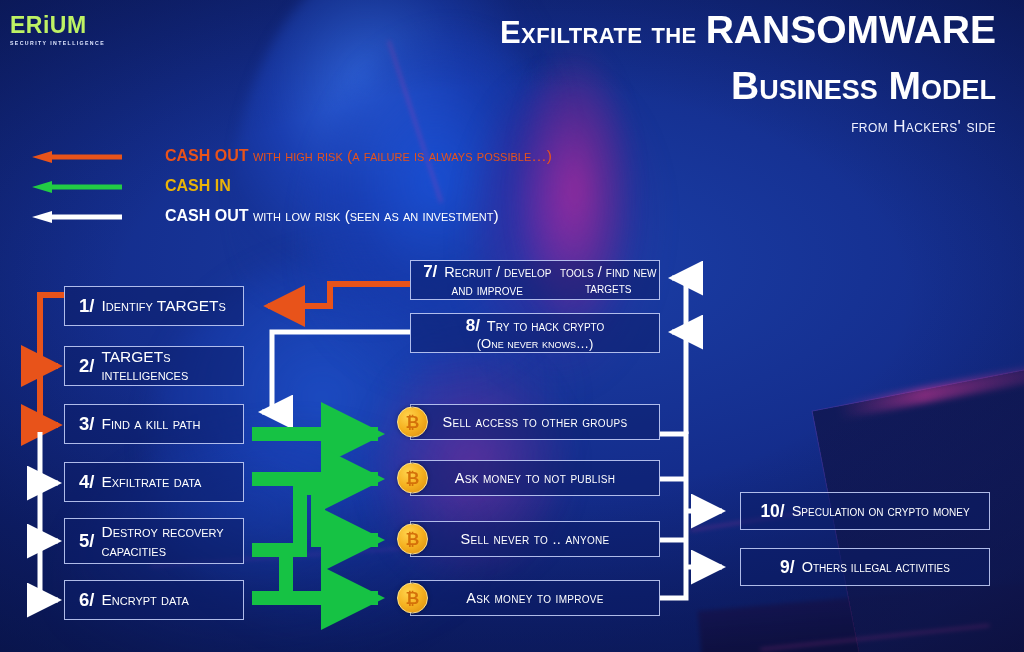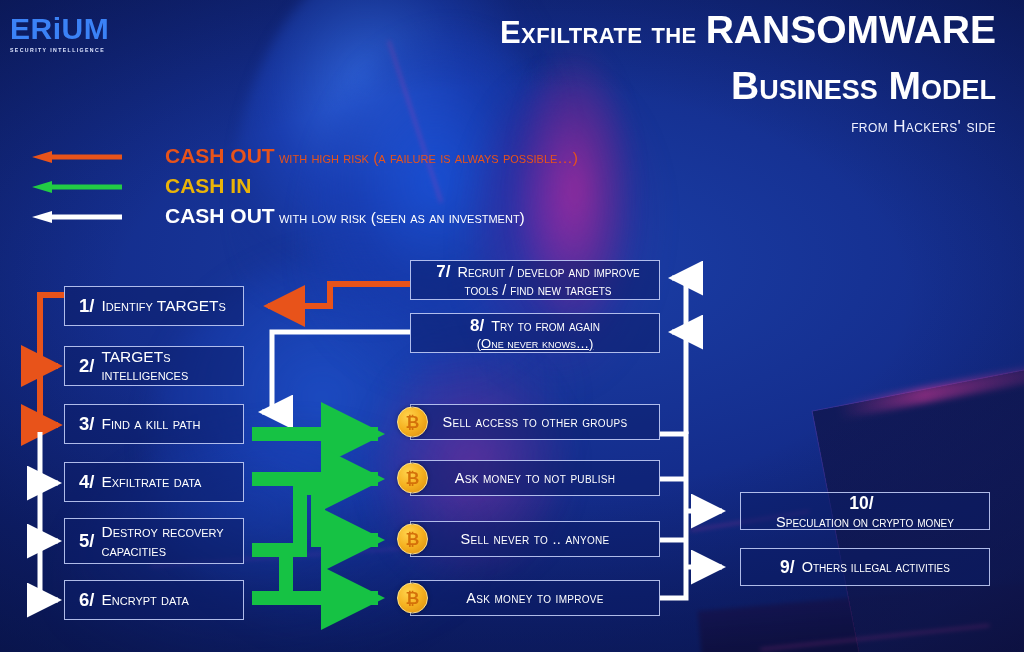--- a/index.html
+++ b/index.html
@@ -94,21 +94,21 @@
   }
   .streak{position:absolute;background:rgba(225,60,165,.35);filter:blur(2px);}
   .streak.s1{left:690px;top:520px;width:120px;height:2px;transform:rotate(-9deg);}
   .streak.s2{left:150px;top:556px;width:260px;height:2px;transform:rotate(-4deg);background:rgba(160,60,200,.28);}
   .streak.s3{left:760px;top:636px;width:230px;height:3px;transform:rotate(-6deg);}
   .streak.s4{left:330px;top:120px;width:170px;height:3px;transform:rotate(72deg);background:rgba(200,55,170,.30);}
 
   
   .logo{position:absolute;left:10px;top:14px;width:92px;}
   .logo-main{
-    color:#3b82f6;font-weight:bold;font-size:30px;letter-spacing:.5px;line-height:1;
+    color:#bef264;font-weight:bold;font-size:23px;letter-spacing:.5px;line-height:1;
     font-family:"Liberation Sans", sans-serif;
   }
   .logo-sub{
     color:#dfe6ff;font-size:5.2px;letter-spacing:1.4px;margin-top:3px;
     font-weight:bold;white-space:nowrap;
   }
 
   .title-block{position:absolute;right:28px;top:10px;text-align:right;width:660px;}
   .title-l1{
     color:#fff;line-height:1.03;white-space:nowrap;
@@ -124,21 +124,21 @@
     letter-spacing:.4px;white-space:nowrap;
   }
 
   
   .legend{position:absolute;left:30px;top:142px;width:640px;}
   .legend-row{position:relative;height:30px;}
   .legend-text{
     position:absolute;left:135px;top:0;white-space:nowrap;
     font-size:15.5px;font-variant:small-caps;line-height:28px;
   }
-  .legend-text b{font-size:21px;font-weight:bold;}
+  .legend-text b{font-size:16px;font-weight:bold;}
   .lg-orange{color:#e8531a;}
   .lg-green{color:#eab308;}
   .lg-white{color:#ffffff;}
   .legend-arrow{position:absolute;left:0;top:9px;width:92px;height:12px;}
 
   
   .box{
     position:absolute;box-sizing:border-box;
     border:1px solid rgba(205,215,255,.85);
     background:rgba(12,28,104,.52);
@@ -147,21 +147,21 @@
   }
   .box .num{font-weight:bold;margin-right:7px;font-variant:normal;}
   .box-left{padding-left:14px;font-size:15.5px;}
   .box-left .num{font-size:18.5px;}
   .box-mid{justify-content:center;text-align:center;font-size:14.5px;}
   .box-mid .num{font-size:17px;}
   .box-btc{justify-content:center;text-align:center;font-size:14.5px;letter-spacing:.3px;}
   .box-right{justify-content:center;text-align:center;font-size:14.5px;}
   .box-right .num{font-size:17.5px;}
   .two-line{display:block;line-height:1.25;}
-  .sub-line{display:block;font-size:13px;text-decoration:underline;}
+  .sub-line{display:block;font-size:13px;}
 
   .coin{
     position:absolute;left:-14px;top:50%;transform:translateY(-50%);
     width:29px;height:29px;border-radius:50%;
     background:radial-gradient(circle at 35% 30%, #ffd34d 0%, #f6b221 48%, #d98a0c 100%);
     border:1.5px solid #ffe185;
     display:flex;align-items:center;justify-content:center;
     color:#d4700a;font-weight:bold;font-size:17px;line-height:1;
     box-shadow:0 0 4px rgba(0,0,0,.35);
   }
@@ -323,30 +323,30 @@
       <span class="two-line">Destroy recovery</span>
       <span class="two-line">capacities</span>
     </span>
   </div>
 
   <div class="box box-left" style="left:64px;top:580px;width:180px;height:40px;">
     <span class="num">6/</span>
     <span>Encrypt data</span>
   </div>
 
-  <div class="box box-mid" style="left:410px;top:260px;width:250px;height:40px;flex-direction:column;justify-content:center;padding-left:6px;">
+  <div class="box box-mid" style="left:410px;top:260px;width:250px;height:40px;flex-direction:row;justify-content:center;padding-left:6px;">
     <div>
       <span class="num">7/</span><span>Recruit / develop and improve</span>
     </div>
     <div>tools / find new targets</div>
   </div>
 
   <div class="box box-mid" style="left:410px;top:313px;width:250px;height:40px;flex-direction:column;justify-content:center;">
     <div>
-      <span class="num">8/</span><span>Try to from again</span>
+      <span class="num">8/</span><span>Try to hack crypto</span>
     </div>
     <div class="sub-line">(One never knows…)</div>
   </div>
 
   <div class="box box-btc" style="left:410px;top:404px;width:250px;height:36px;">
     <span class="coin">₿</span>
     <span>Sell access to other groups</span>
   </div>
 
   <div class="box box-btc" style="left:410px;top:460px;width:250px;height:36px;">
@@ -357,21 +357,21 @@
   <div class="box box-btc" style="left:410px;top:521px;width:250px;height:36px;">
     <span class="coin">₿</span>
     <span>Sell never to .. anyone</span>
   </div>
 
   <div class="box box-btc" style="left:410px;top:580px;width:250px;height:36px;">
     <span class="coin">₿</span>
     <span>Ask money to improve</span>
   </div>
 
-  <div class="box box-right" style="left:740px;top:492px;width:250px;height:38px;flex-direction:column;">
+  <div class="box box-right" style="left:740px;top:492px;width:250px;height:38px;">
     <span class="num">10/</span>
     <span>Speculation on crypto money</span>
   </div>
 
   <div class="box box-right" style="left:740px;top:548px;width:250px;height:38px;">
     <span class="num">9/</span>
     <span>Others illegal activities</span>
   </div>
 
 </div>

